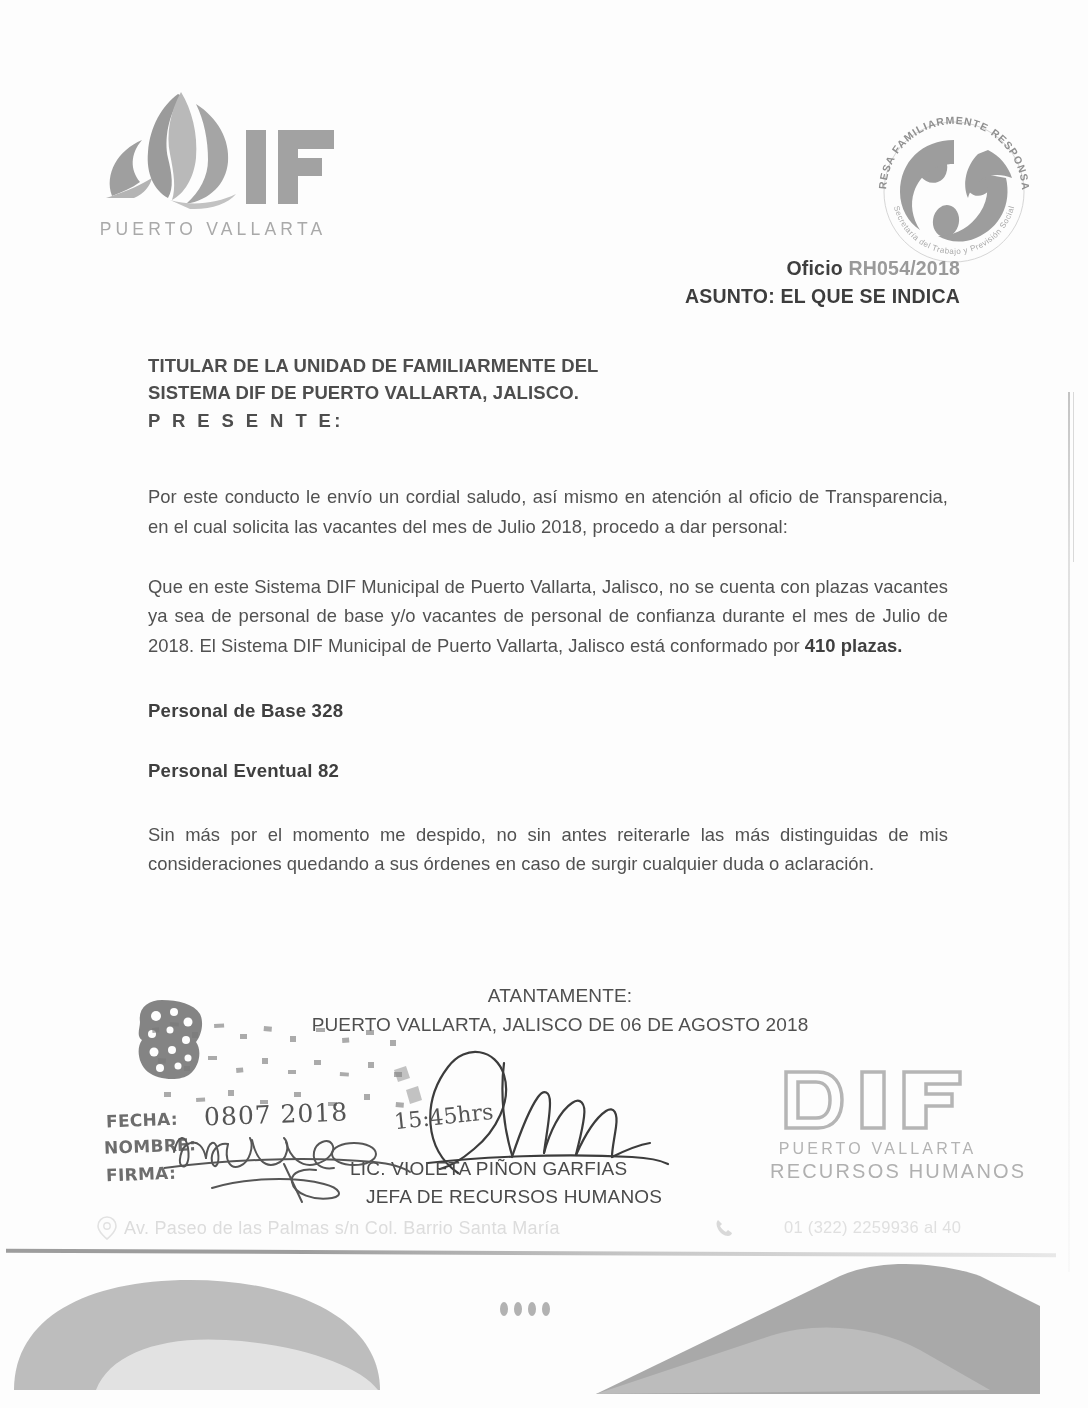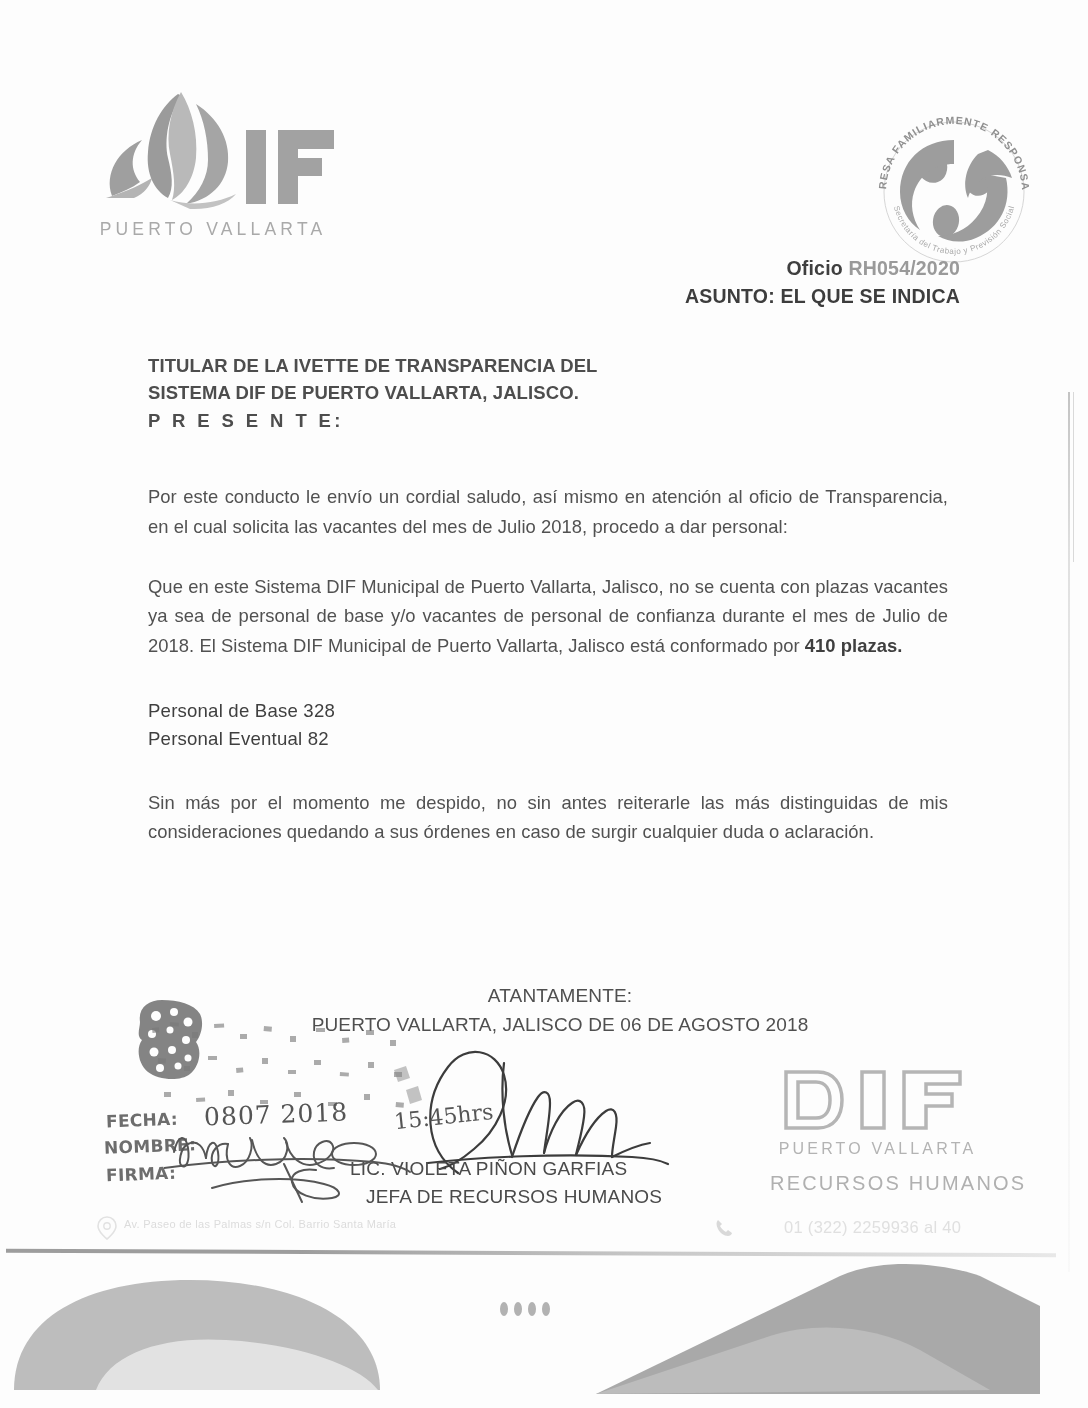--- a/index.html
+++ b/index.html
@@ -121,24 +121,25 @@
     margin: 0 0 30px 0;
     letter-spacing: .05px;
   }
   .para b { font-weight: bold; color: #3f3f3f; }
 
   .counts {
     margin: 36px 0 34px 0;
   }
   .counts div {
     font-size: 18.6px;
-    font-weight: normal;
+    font-weight: bold;
     color: #3f3f3f;
     line-height: 1.52;
     letter-spacing: .2px;
+    margin-top: 32px;
   }
 
   
   .closing {
     position: absolute;
     left: 250px; top: 982px;
     width: 620px;
     text-align: center;
   }
   .closing div {
@@ -228,33 +229,33 @@
     font-size: 16px;
     letter-spacing: 3.2px;
     color: #b3b3b3;
     margin-top: 0px;
     white-space: nowrap;
   }
   .rh-stamp .rh {
     font-size: 20px;
     letter-spacing: 2.2px;
     color: #b0b0b0;
-    margin-top: 14px;
+    margin-top: 2px;
     white-space: nowrap;
   }
 
   
   .footer {
     position: absolute;
     left: 0; top: 1206px; right: 0; height: 52px;
   }
   .footer .addr {
     position: absolute;
     left: 124px; top: 12px;
-    font-size: 11px;
+    font-size: 18px;
     color: #dcdcdc;
     letter-spacing: .3px;
     white-space: nowrap;
   }
   .footer .tel {
     position: absolute;
     left: 784px; top: 12px;
     font-size: 16.5px;
     color: #e0e0e0;
     letter-spacing: .3px;
@@ -327,28 +328,28 @@
       <text font-family="'Liberation Sans', sans-serif" font-size="10.5" font-weight="bold" fill="#8f8f8f" letter-spacing="1.1">
         <textPath href="#arcTop" startOffset="50%" text-anchor="middle">EMPRESA FAMILIARMENTE RESPONSABLE</textPath>
       </text>
       <text font-family="'Liberation Sans', sans-serif" font-size="8" fill="#a8a8a8" letter-spacing="0.5">
         <textPath href="#arcBot" startOffset="50%" text-anchor="middle">Secretaría del Trabajo y Previsión Social</textPath>
       </text>
     </svg>
 
     <div class="oficio-block">
       <div class="oficio-line">
-        <span>Oficio </span><span class="num">RH054/2020</span>
+        <span>Oficio </span><span class="num">RH054/2018</span>
       </div>
       <div class="asunto-line">ASUNTO: EL QUE SE INDICA</div>
     </div>
   </div>
 
   <div class="addressee">
-    <div>TITULAR DE LA IVETTE DE TRANSPARENCIA DEL</div>
+    <div>TITULAR DE LA UNIDAD DE FAMILIARMENTE DEL</div>
     <div>SISTEMA DIF DE PUERTO VALLARTA, JALISCO.</div>
     <div class="presente">P R E S E N T E:</div>
   </div>
 
   <div class="body-copy">
     <p class="para">Por este conducto le envío un cordial saludo, así mismo en atención al oficio de Transparencia, en el cual solicita las vacantes del mes de Julio 2018, procedo a dar personal:</p>
 
     <p class="para"><span>Que en este Sistema DIF Municipal de Puerto Vallarta, Jalisco, no se cuenta con plazas vacantes ya sea de personal de base y/o vacantes de personal de confianza durante el mes de Julio de 2018. El Sistema DIF Municipal de Puerto Vallarta, Jalisco está conformado por </span><b>410 plazas.</b></p>
 
     <div class="counts">

